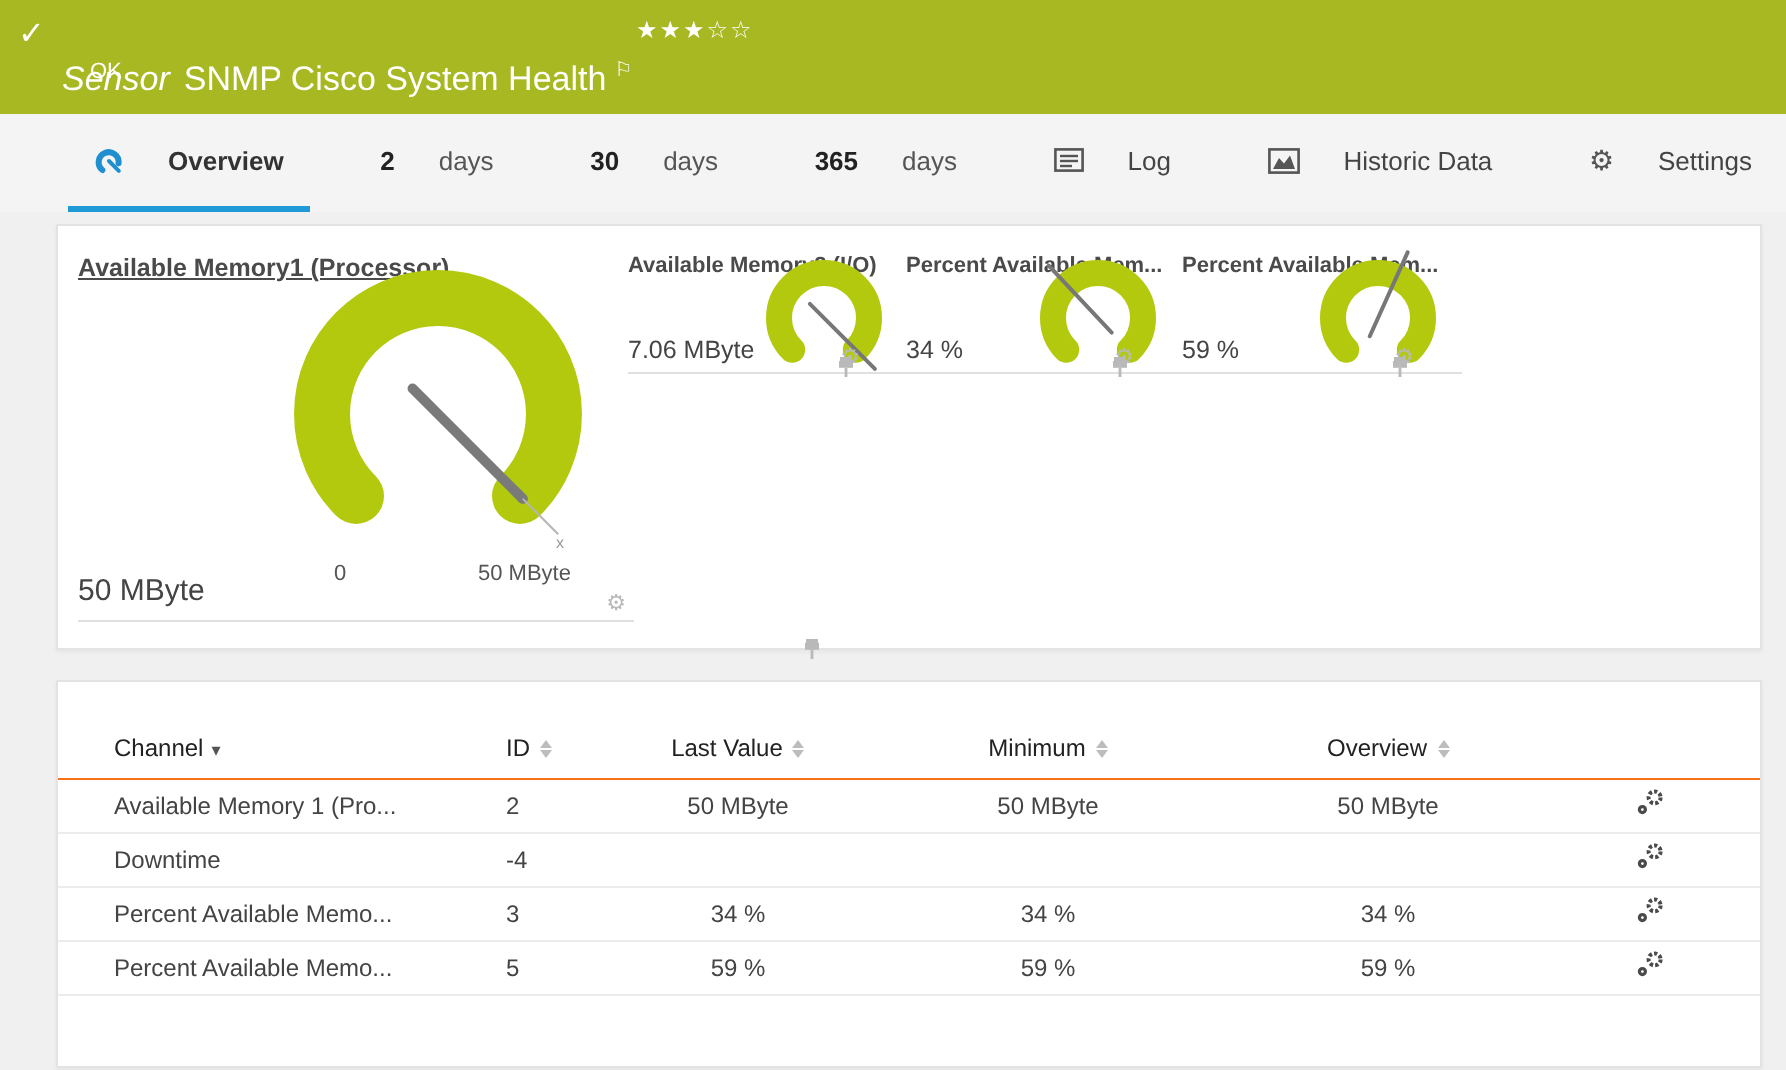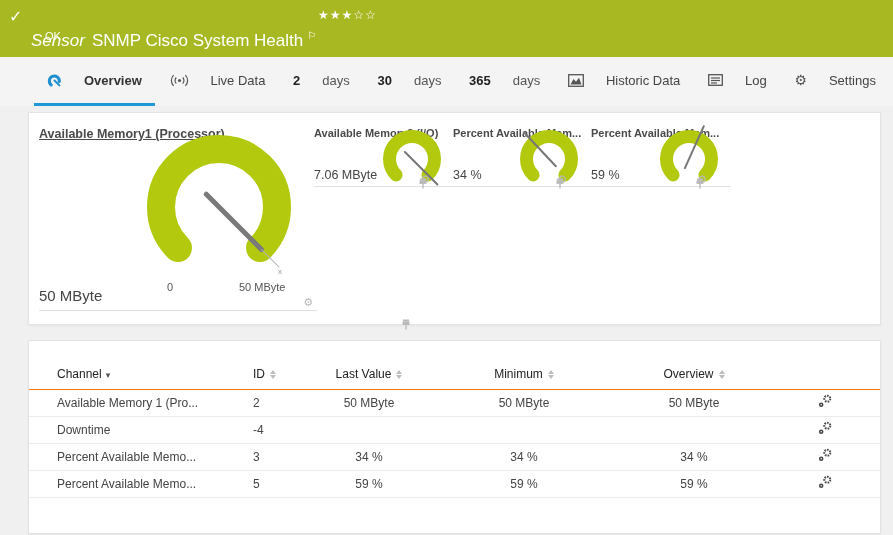--- a/index.html
+++ b/index.html
@@ -95,62 +95,50 @@
   <div class="tab active">
     <span class="ticon">
       <svg width="15" height="15" viewBox="0 0 15 15">
           <path d="M4.2 12 A5 5 0 1 1 12.3 8.6" stroke="#1f8fd0" stroke-width="3" fill="none" stroke-linecap="round"></path>
           <line x1="7.5" y1="7.5" x2="12.4" y2="12.4" stroke="#1f8fd0" stroke-width="2" stroke-linecap="round"></line>
         </svg>
     </span>
     <span>Overview</span>
   </div>
   <div class="tab">
-    <span class="ticon">
-      <svg width="19" height="13" viewBox="0 0 19 13" fill="none" stroke="#555" stroke-width="1.2">
-          <circle cx="9.5" cy="6.5" r="1.6" fill="#555" stroke="none"></circle>
-          <path d="M6.3 3.5 a4.2 4.2 0 0 0 0 6"></path>
-          <path d="M12.7 3.5 a4.2 4.2 0 0 1 0 6"></path>
-          <path d="M3.6 1.2 a7.5 7.5 0 0 0 0 10.6"></path>
-          <path d="M15.4 1.2 a7.5 7.5 0 0 1 0 10.6"></path>
-        </svg>
-    </span>
-    <span>Live Data</span>
-  </div>
-  <div class="tab">
     <b>2</b>
     <span class="days">days</span>
   </div>
   <div class="tab">
     <b>30</b>
     <span class="days">days</span>
   </div>
   <div class="tab">
     <b>365</b>
     <span class="days">days</span>
-  </div>
-  <div class="tab">
-    <span class="ticon">
-      <svg width="16" height="13" viewBox="0 0 16 13">
-          <rect x="0.7" y="0.7" width="14.6" height="11.6" fill="none" stroke="#555" stroke-width="1.3"></rect>
-          <polygon points="2.5,10.5 5.5,5 8,7.8 11,3.8 13.5,10.5" fill="#555"></polygon>
-        </svg>
-    </span>
-    <span>Historic Data</span>
   </div>
   <div class="tab">
     <span class="ticon">
       <svg width="15" height="12" viewBox="0 0 15 12">
           <rect x="0.7" y="0.7" width="13.6" height="10.6" fill="none" stroke="#555" stroke-width="1.3"></rect>
           <line x1="3" y1="4" x2="12" y2="4" stroke="#555" stroke-width="1.2"></line>
           <line x1="3" y1="6.5" x2="12" y2="6.5" stroke="#555" stroke-width="1.2"></line>
           <line x1="3" y1="9" x2="9" y2="9" stroke="#555" stroke-width="1.2"></line>
         </svg>
     </span>
     <span>Log</span>
+  </div>
+  <div class="tab">
+    <span class="ticon">
+      <svg width="16" height="13" viewBox="0 0 16 13">
+          <rect x="0.7" y="0.7" width="14.6" height="11.6" fill="none" stroke="#555" stroke-width="1.3"></rect>
+          <polygon points="2.5,10.5 5.5,5 8,7.8 11,3.8 13.5,10.5" fill="#555"></polygon>
+        </svg>
+    </span>
+    <span>Historic Data</span>
   </div>
   <div class="tab">
     <span class="ticon gear-glyph">⚙</span>
     <span>Settings</span>
   </div>
 </div>
 
 <div class="card" id="gauge-card">
 
   <div class="g-primary">

